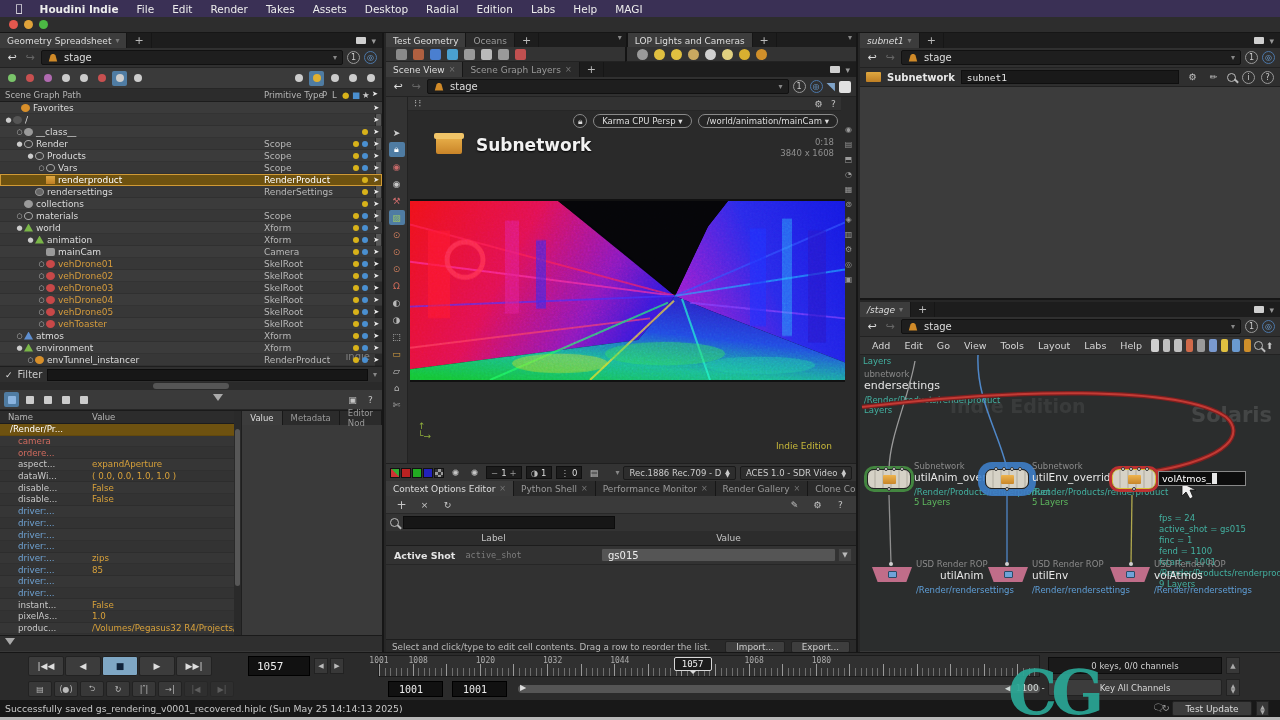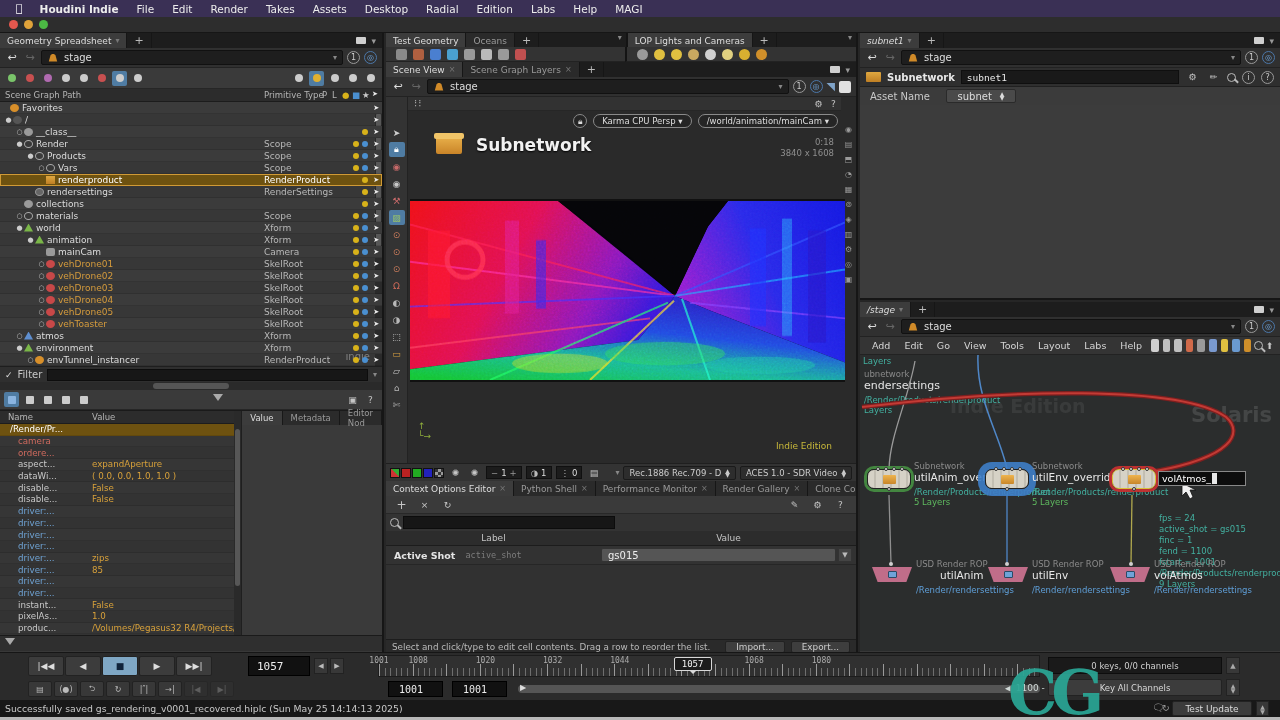--- a/index.html
+++ b/index.html
@@ -283,21 +283,21 @@
       <span style="left:342px;color:#d8b21a">●</span>
       <span style="left:352px;color:#4a8fd0">■</span>
       <span style="left:362px;color:#ccc">★</span>
       <span style="left:372px;color:#eee;font-size:7px">➤</span>
     </div>
     <div class="tree" id="scene-tree" style="height:264px">
       <span style="position:absolute;right:12px;bottom:4px;color:#7e7e7e;font-size:10px">Indie</span>
       <div class="vscroll">
           <div class="thumb"></div>
         </div>
-    <div class="trow" style="padding-left: 1px;">
+    <div class="trow" style="padding-left: 12px;">
           <span class="exp"></span>
           <span class="nico" style="background: rgb(216, 143, 42); border-radius: 50%;"></span>
           <span>Favorites</span>
           <span class="flags"></span>
           <span class="cur">➤</span>
         </div>
         <div class="trow" style="padding-left: 4px;">
           <span class="exp">●</span>
           <span class="nico" style="background: rgb(85, 85, 85); border-radius: 50%;"></span>
           <span>/</span>
@@ -947,27 +947,20 @@
     <div class="paramhead">
       <span class="nbox"></span>
       <b>Subnetwork</b>
       <div class="namefield">subnet1</div>
       <span class="ticon">⚙</span>
       <span class="ticon">✏</span>
       <span class="mag"></span>
       <span class="circ">i</span>
       <span class="circ">?</span>
     </div>
-    <div class="assetrow">
-      <span style="color:#c9c9c9">Asset Name</span>
-      <span class="assetdd">
-          <span>subnet</span>
-          <span style="font-size:6px;line-height:4px">▲<br>▼</span>
-        </span>
-    </div>
     <div style="height:100%;background:#3c3c3c"></div>
   </div>
 
   <div class="panel" style="left:860px;top:302px;width:420px;height:350px">
     <div class="tabbar">
       <div class="tab on" style="font-style:italic">
           <span>/stage</span>
           <span class="x">▾</span>
         </div>
       <div class="tab plus">+</div>

